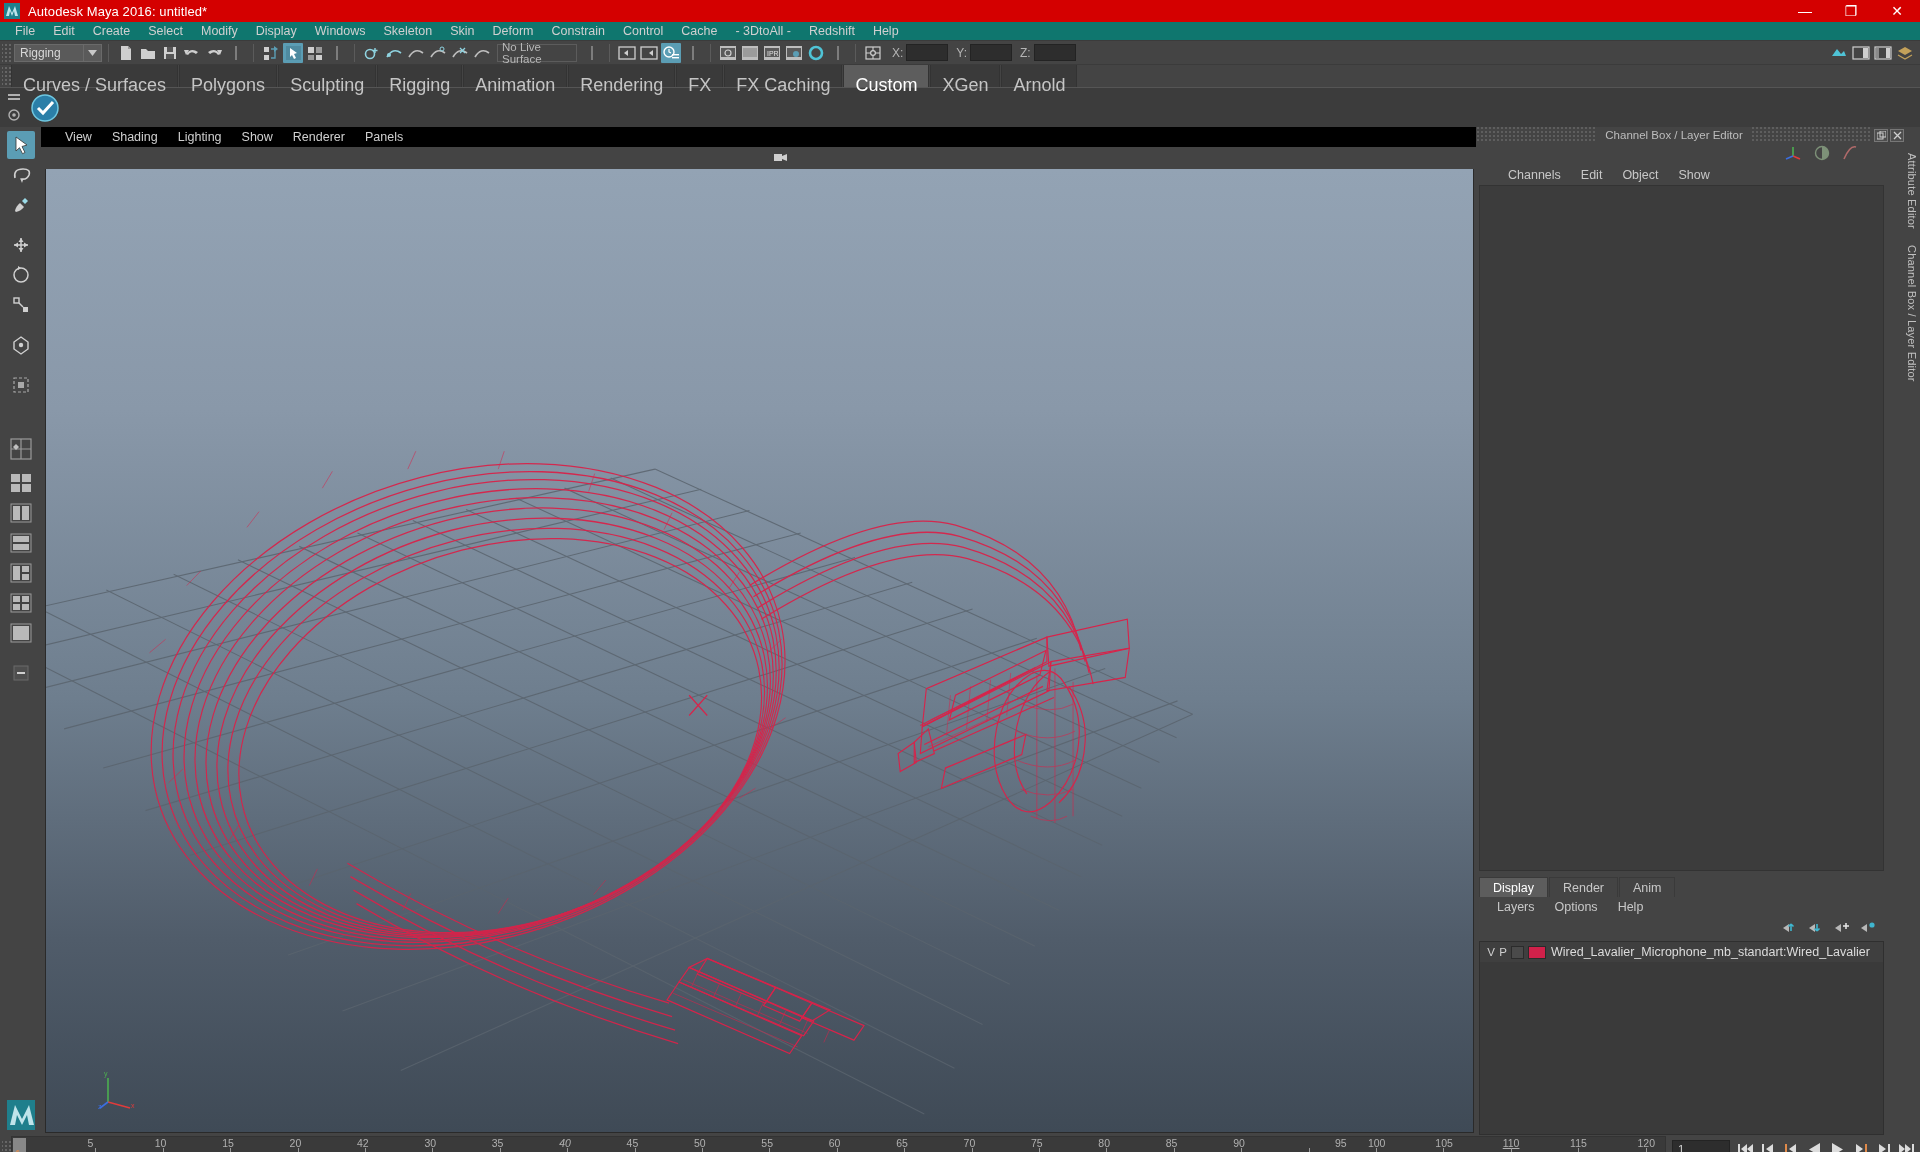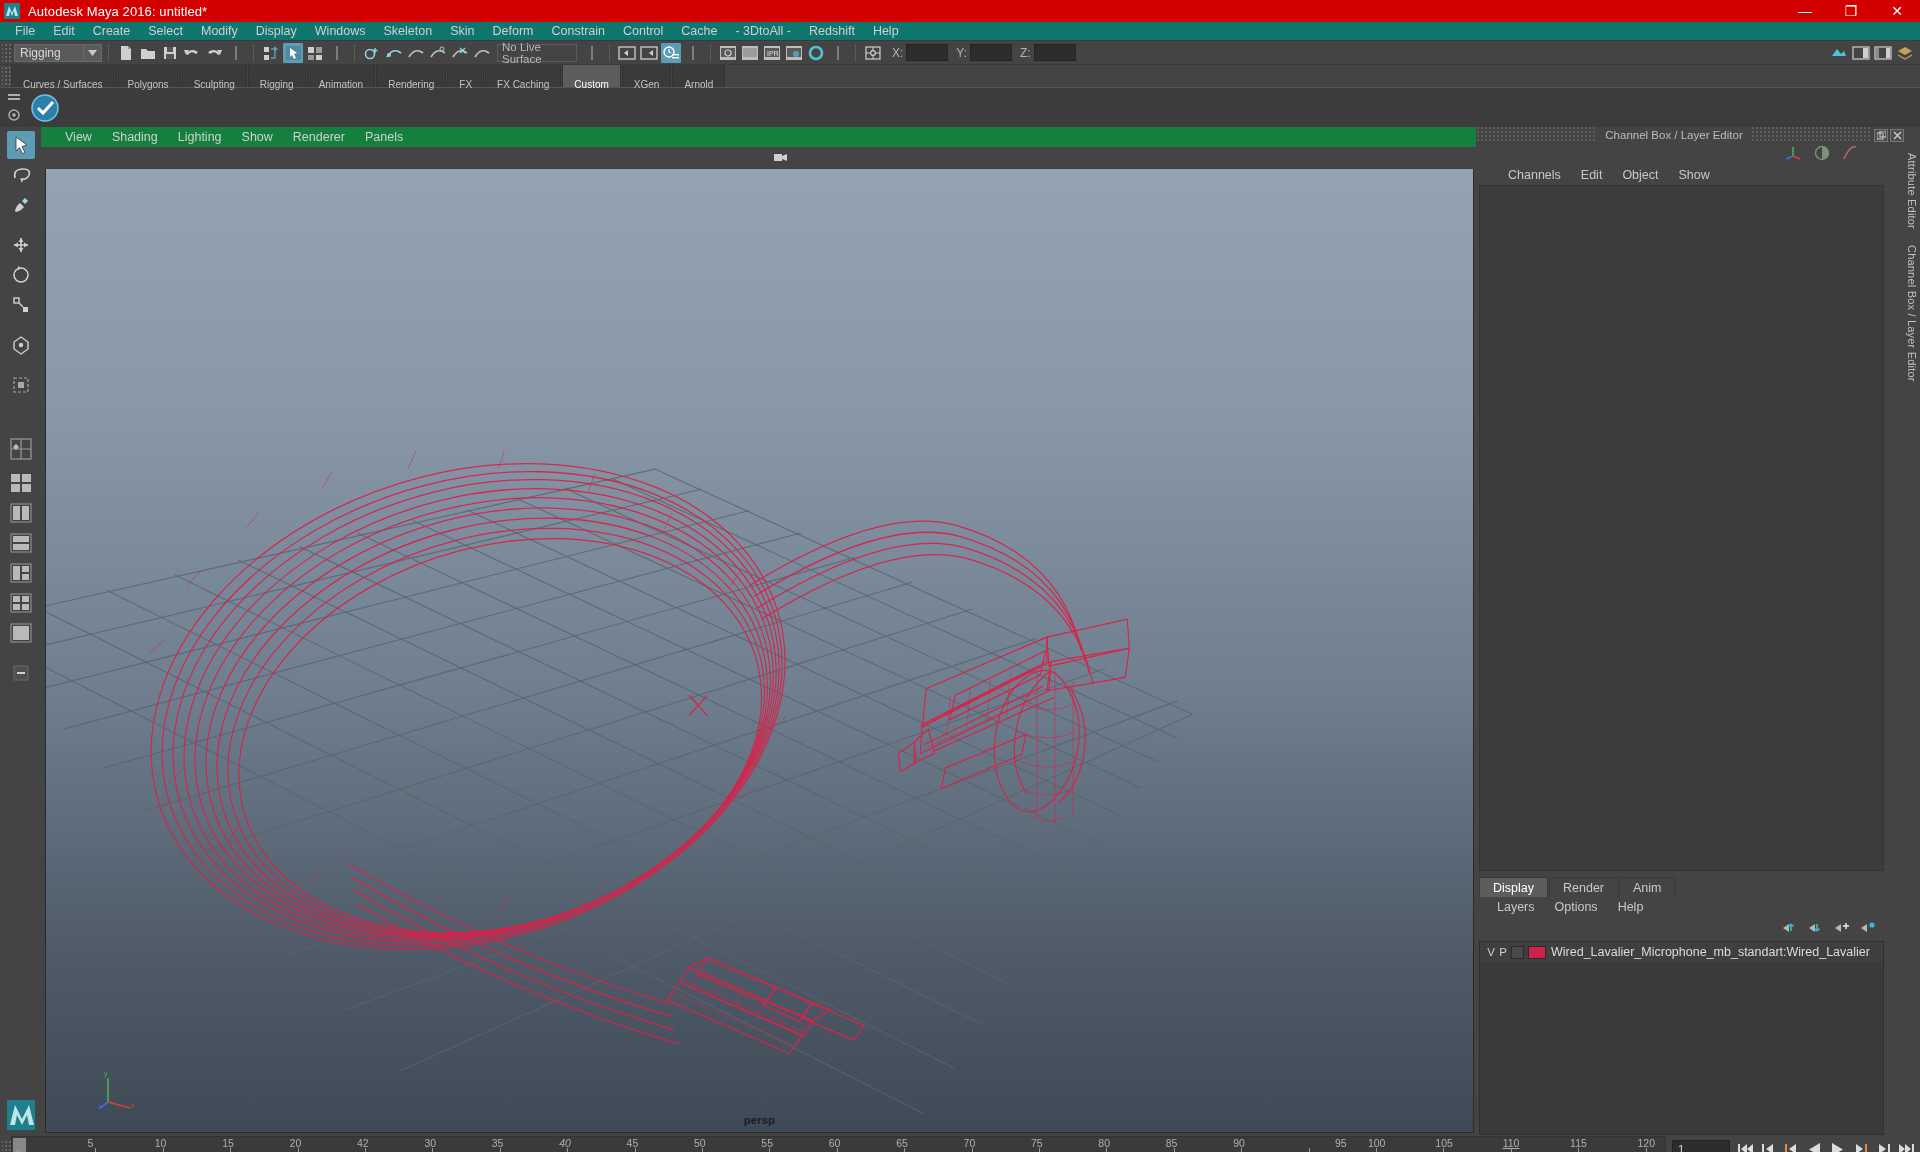--- a/index.html
+++ b/index.html
@@ -28,34 +28,34 @@
   .tbtn{ width:20px; height:20px; margin:0 1px; display:flex; align-items:center; justify-content:center; flex:none; border-radius:1px;}
   .tbtn.active{ background:#5b9db4; }
   .livefield{ width:80px; height:18px; background:#444; border:1px solid #5c5c5c; color:#b8b8b8; font-size:11.5px; display:flex; align-items:center; padding-left:4px; margin:0 4px;}
   .coordlbl{ font-size:12px; color:#b4b4b4; margin:0 3px 0 8px;}
   .coordfield{ width:42px; height:17px; background:#2d2d2d; border:1px solid #232323;}
   .rightcluster{ position:absolute; right:4px; display:flex; align-items:center;}
 
   
   .shelfrow{ height:22px; background:#444; display:flex; align-items:flex-end; padding-left:2px; }
   .shelf-tabs{ display:flex; align-items:flex-end; height:22px;}
-  .stab{ height:20px; padding:12px 11px; line-height:20px; font-size:10px; background:#3a3a3a; border:1px solid #333; border-bottom:none; color:#c5c5c5; margin-right:1px;margin-top:12px;}
+  .stab{ height:20px; padding:12px 11px; line-height:20px; font-size:18px; background:#3a3a3a; border:1px solid #333; border-bottom:none; color:#c5c5c5; margin-right:1px;margin-top:12px;}
   .stab.active{ background:#5d5d5d; color:#fff;}
   .shelf-icons{ height:40px; background:#3c3c3c; display:flex; align-items:center; padding-left:4px; border-top:1px solid #555;}
   .shelfbtn{ width:30px; height:30px; margin-left:6px; display:flex; align-items:center; justify-content:center;}
 
   
   .main{ display:flex; height:1008px; }
   .toolbox{ width:41px; background:#444; padding-top:4px; display:flex; flex-direction:column; align-items:center; }
   .tool{ width:28px; height:28px; margin-bottom:2px; display:flex; align-items:center; justify-content:center; border-radius:2px;}
   .tool.sel{ background:#5b9db4; }
   .toolsep{ height:10px; }
 
   .viewportwrap{ flex:1; background:#444; display:flex; flex-direction:column; }
-  .vp-menubar{ height:20px; background:#15803d; display:flex; align-items:center; padding-left:14px;}
+  .vp-menubar{ height:20px; background:#000000; display:flex; align-items:center; padding-left:14px;}
   .vp-menubar .mi{ padding:0 10px; font-size:12.5px; line-height:20px; color:#d0d0d0;}
   .vp-toolbar{ height:22px; background:#444; display:flex; align-items:center; padding-left:44px;flex-direction:column;}
   .vbtn{ width:19px; height:19px; display:flex; align-items:center; justify-content:center; margin:0 1px; flex:none;}
   .vbtn.on{ background:#5b9db4; border-radius:2px;}
   .numfield{ width:44px; height:17px; background:#2d2d2d; border:1px solid #232323; color:#cfcfcf; font-size:11.5px; display:flex; align-items:center; justify-content:center; margin:0 3px;}
   .gammasel{ width:142px; height:18px; background:#b91c1c; border:1px solid #6a6a6a; display:flex; align-items:center; margin-left:5px;}
   .gammasel span{ font-size:12px; padding-left:5px; flex:1; color:#e0e0e0;}
   .gammasel .arw{ width:20px; height:16px; display:flex; align-items:center; justify-content:center;}
 
   .viewport{ flex:1; margin:0 2px 2px 4px; position:relative; overflow:hidden;
@@ -826,21 +826,20 @@
         <svg width="42" height="42">
           <path d="M10 34 L10 10" stroke="#4caf50" stroke-width="1.6"></path>
           <path d="M10 34 L32 40" stroke="#e03b3b" stroke-width="1.6"></path>
           <path d="M10 34 L2 40" stroke="#3b6ee0" stroke-width="1.6"></path>
           <text x="6" y="8" font-size="7" fill="#4caf50" font-family="sans-serif">y</text>
           <text x="33" y="40" font-size="7" fill="#e03b3b" font-family="sans-serif">x</text>
           <text x="0" y="41" font-size="7" fill="#3b6ee0" font-family="sans-serif">z</text>
         </svg>
       </div>
 
-      <div class="vp-label">persp</div>
     </div>
   </div>
 
   <div class="rightpanel">
     <div class="rp-titlebar">
       <div class="dots"></div>
       <div class="rp-title">Channel Box / Layer Editor</div>
       <div class="dots"></div>
       <div class="rp-ctlbtn">
         <svg width="9" height="9">

